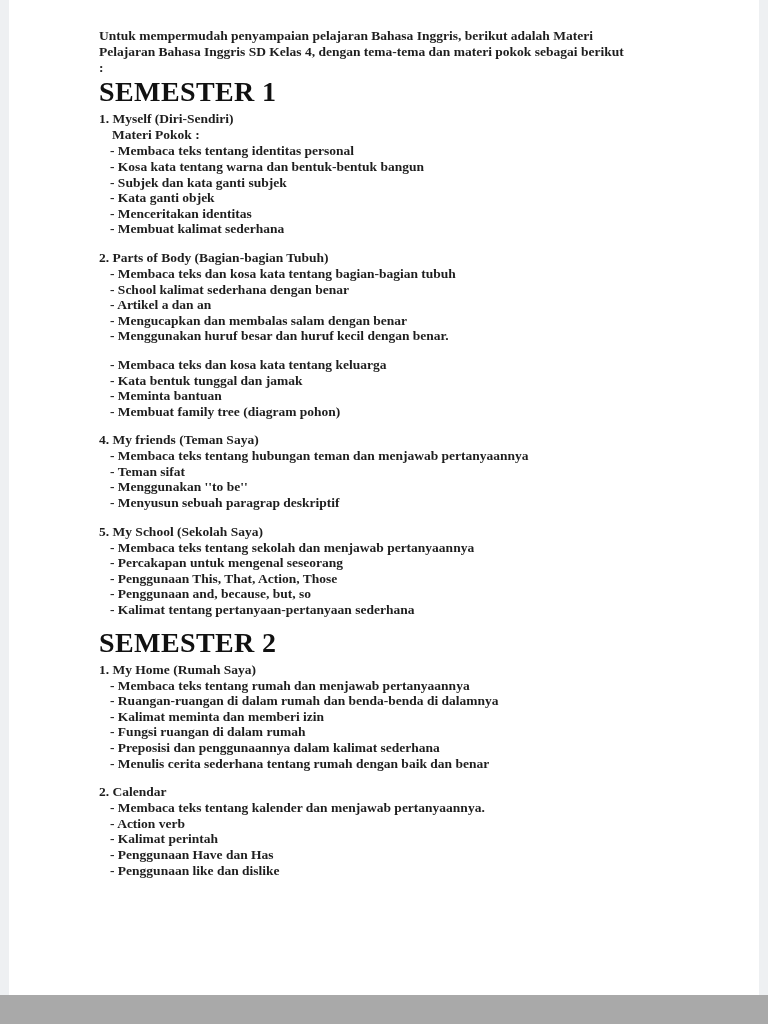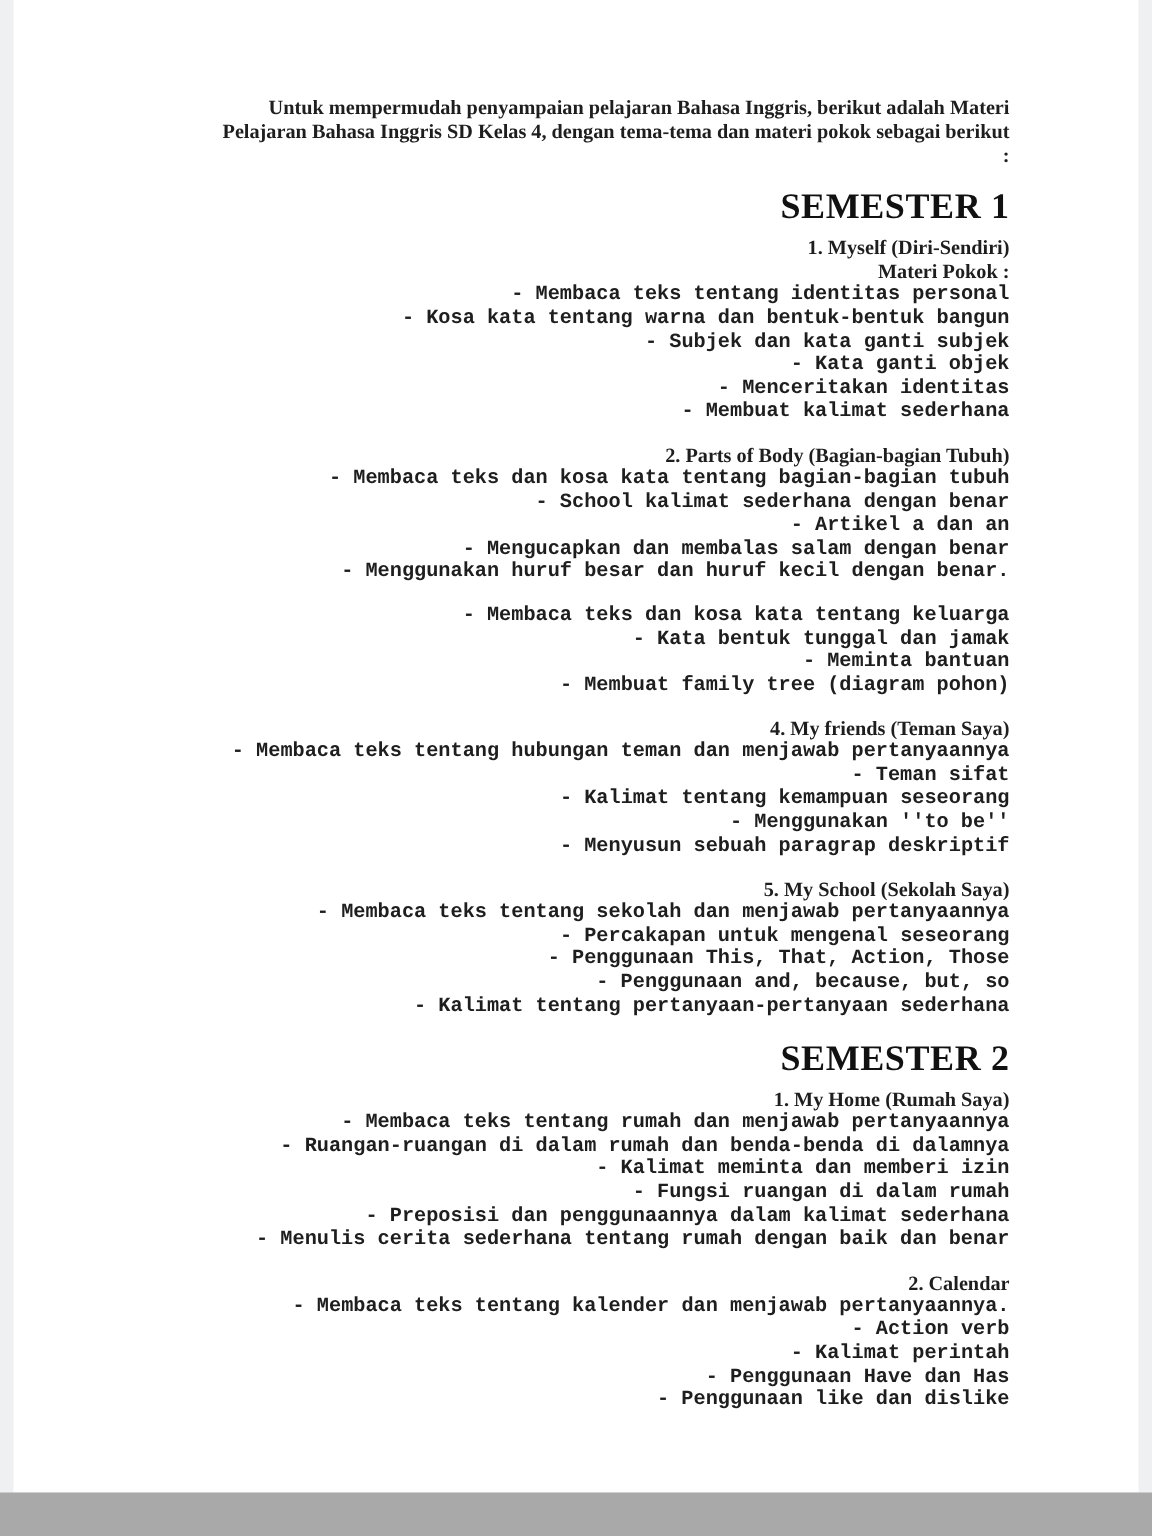--- a/index.html
+++ b/index.html
@@ -14,51 +14,49 @@
   .page {
     position: absolute;
     top: 0;
     left: 9px;
     width: 750px;
     height: 995px;
     background: #ffffff;
     overflow: hidden;
   }
   .content {
-    padding: 64px 86px 0 90px;
+    padding: 28px 86px 0 90px;
     color: #1e1e1e;
     font-weight: bold;
     font-size: 13.5px;
-    text-align: right;
   }
   .intro-line {
     line-height: 15.8px;
   }
   .semester-heading {
-    font-size: 24px;
+    font-size: 28px;
     line-height: 24px;
-    margin-top: 15px;
+    margin-top: 5px;
     margin-bottom: 7px;
     letter-spacing: 0.4px;
     color: #111111;
   }
   .topic {
     margin-bottom: 13px;
   }
   .topic-title {
     line-height: 16px;
   }
   .topic-subtitle {
     padding-left: 13px;
     line-height: 16px;
   }
   .item {
     padding-left: 11px;
     line-height: 15.6px;
-    font-family: Liberation Mono, monospace;
   }
   .bottom-band {
     position: absolute;
     left: 0;
     bottom: 0;
     width: 768px;
     height: 29px;
     background: #a9a9a9;
   }
 </style>
@@ -95,21 +93,20 @@
         <div class="topic">
           <div class="item">- Membaca teks dan kosa kata tentang keluarga</div>
           <div class="item">- Kata bentuk tunggal dan jamak</div>
           <div class="item">- Meminta bantuan</div>
           <div class="item">- Membuat family tree (diagram pohon)</div>
         </div>
         <div class="topic">
           <div class="topic-title">4. My friends (Teman Saya)</div>
           <div class="item">- Membaca teks tentang hubungan teman dan menjawab pertanyaannya</div>
           <div class="item">- Teman sifat</div>
-          <div class="item">- Kalimat tentang kemampuan seseorang</div>
           <div class="item">- Menggunakan ''to be''</div>
           <div class="item">- Menyusun sebuah paragrap deskriptif</div>
         </div>
         <div class="topic">
           <div class="topic-title">5. My School (Sekolah Saya)</div>
           <div class="item">- Membaca teks tentang sekolah dan menjawab pertanyaannya</div>
           <div class="item">- Percakapan untuk mengenal seseorang</div>
           <div class="item">- Penggunaan This, That, Action, Those</div>
           <div class="item">- Penggunaan and, because, but, so</div>
           <div class="item">- Kalimat tentang pertanyaan-pertanyaan sederhana</div>

